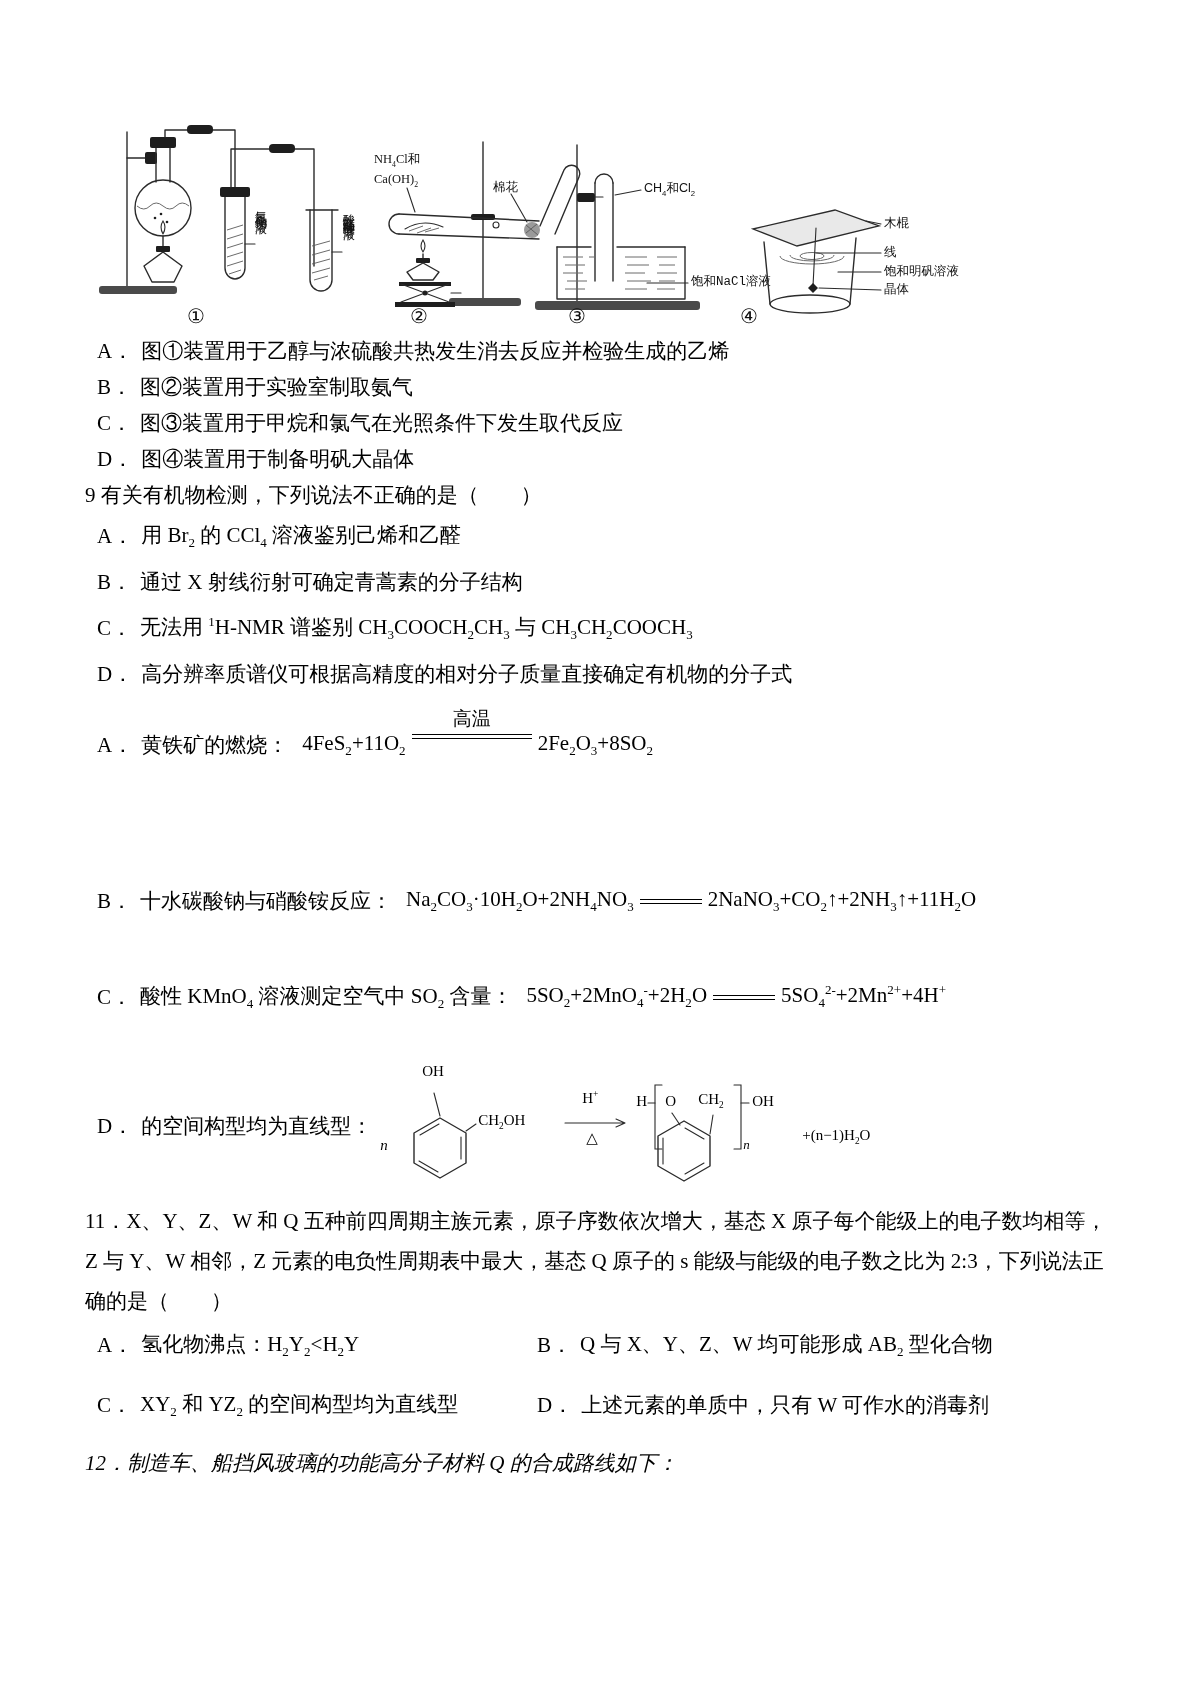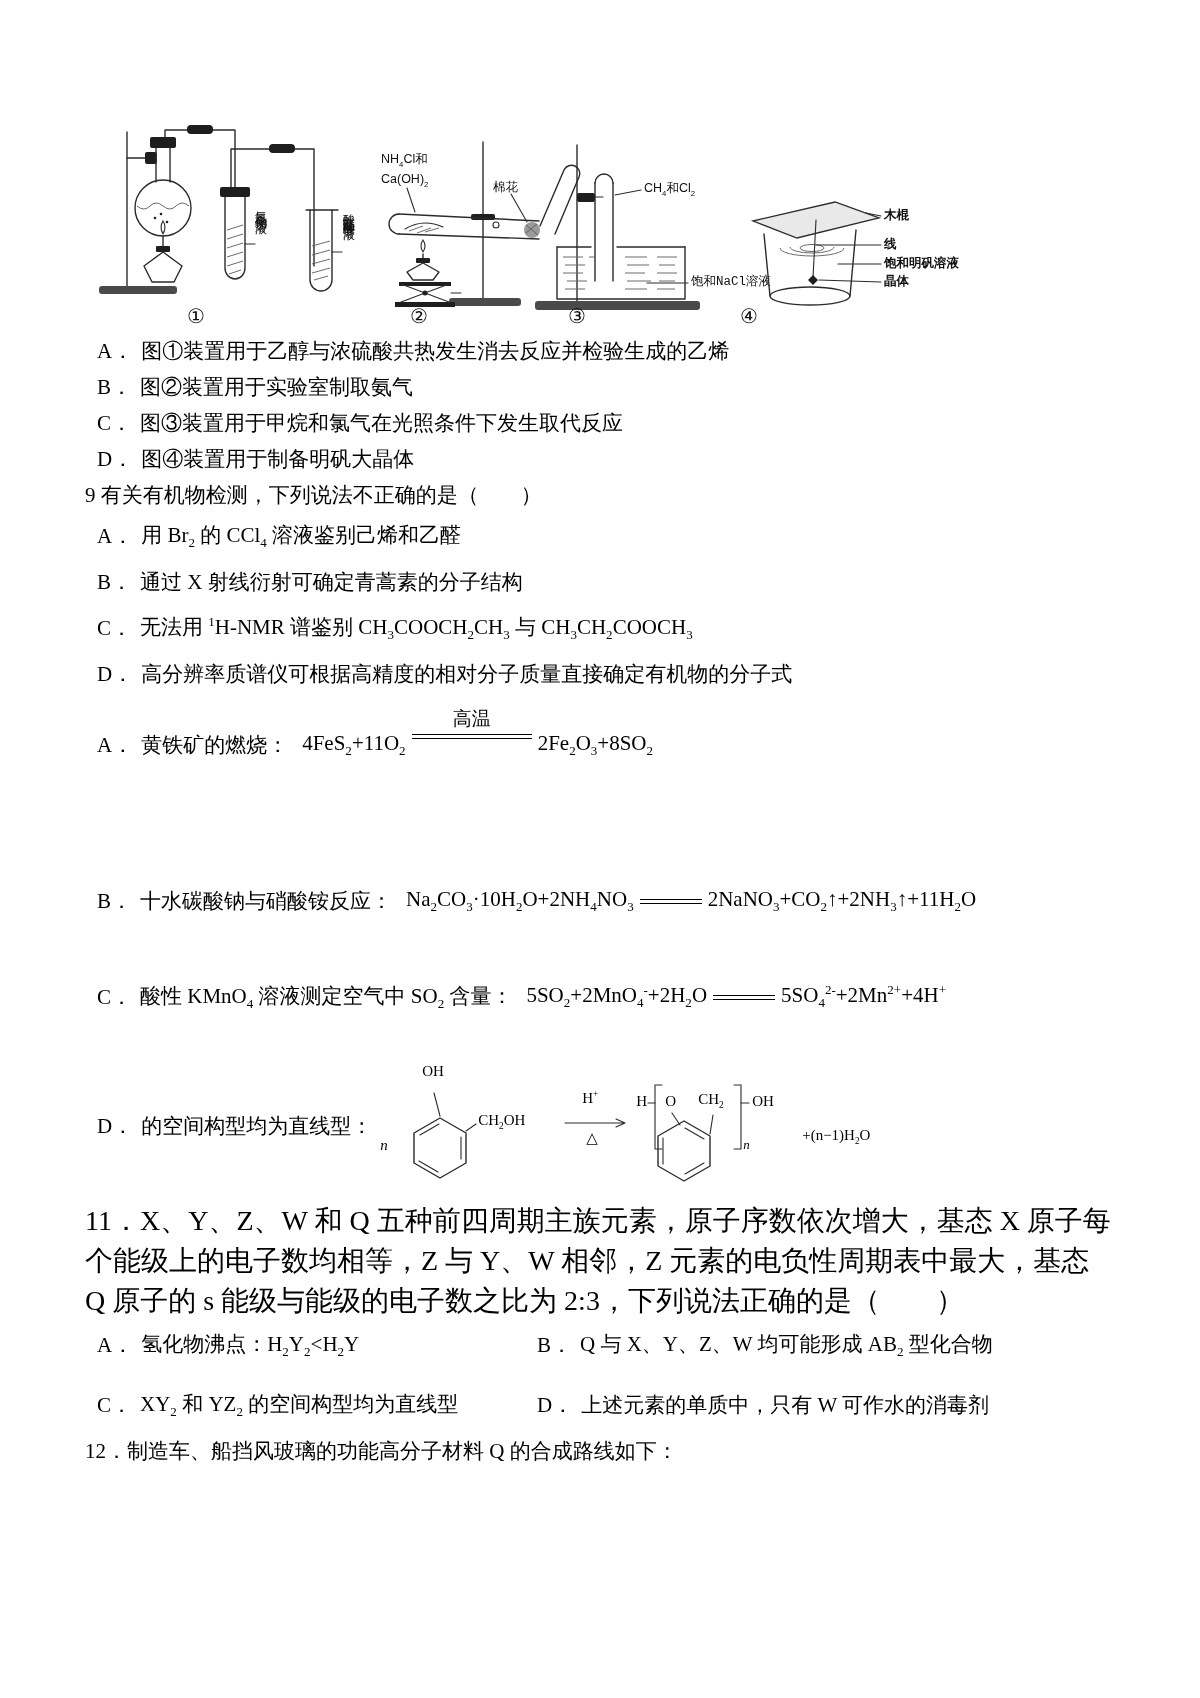--- a/index.html
+++ b/index.html
@@ -43,27 +43,27 @@
   .cond{position:absolute;left:0;right:0;bottom:9px;text-align:center;font-size:19px;white-space:nowrap;}
   .eqA .eqgroup .dbl{margin-bottom:2px;}
   
   .dline{margin-top:32px;height:150px;align-items:center;}
   .struct{position:relative;width:560px;height:150px;flex:none;}
   .slabel{position:absolute;font-size:15px;white-space:nowrap;}
   .it{font-style:italic;}
   .small{font-size:13px;}
   .tri{font-size:15px;}
   
-  .q11stem{margin-top:0;font-size:28px;line-height:40px;width:1030px;}
+  .q11stem{margin-top:0;font-size:21px;line-height:40px;width:1030px;}
   .optrow{display:flex;font-size:21px;}
   .optrow .cell{display:flex;align-items:center;padding-left:12px;}
   .optrow .c1{width:440px;flex:none;}
   .row1{margin-top:6px;height:36px;}
   .row2{margin-top:24px;height:36px;}
-  .q12{margin-top:10px;height:36px;}
+  .q12{margin-top:22px;height:36px;font-style:italic;}
 </style>
 </head>
 <body>
 
 <div class="page">
 
   <div class="figrow">
 
     <div class="fig" style="left:0;top:0;width:295px;height:200px;">
       <svg width="295" height="200" viewBox="0 0 295 200">
@@ -145,21 +145,21 @@
         <g>
           <ellipse cx="167" cy="102" rx="8" ry="8" fill="#9a9a9a"></ellipse>
           <path class="ht" d="M161,97 L173,107 M161,105 L172,96"></path>
         </g>
         <g>
           <path class="sk" d="M175,98 L199,42 a8,8 0 0 1 15,7 L190,106"></path>
         </g>
         <path class="sk2" d="M42,60 L50,84"></path>
         <path class="sk2" d="M146,66 L162,94"></path>
       </svg>
-      <div class="flabel" style="left:16px;top:24px;">
+      <div class="flabel" style="left:9px;top:24px;font-family:Liberation Serif, serif;">
         <div>NH<sub>4</sub>Cl和</div>
         <div>Ca(OH)<sub>2</sub></div>
       </div>
       <div class="flabel" style="left:128px;top:52px;">棉花</div>
     </div>
 
     <div class="fig" style="left:440px;top:15px;width:250px;height:185px;">
       <svg width="250" height="185" viewBox="0 0 250 185">
         <g>
           <path class="sk" d="M52,12 V168"></path>
@@ -176,21 +176,21 @@
           <path class="sk" d="M32,114 H66 M92,114 H160"></path>
           <path class="wv" d="M38,124 H58 M70,124 H64 M100,124 H122 M132,124 H152 M40,132 H60 M102,132 H124 M134,132 H150 M38,140 H58 M100,140 H120 M132,140 H152 M42,148 H62 M102,148 H126 M134,148 H150 M40,156 H60 M100,156 H122 M132,156 H150"></path>
         </g>
         <path class="sk2" d="M90,62 L116,57"></path>
         <path class="sk2" d="M122,150 H163"></path>
       </svg>
       <div class="flabel" style="left:119px;top:48px;">CH<sub>4</sub>和Cl<sub>2</sub></div>
       <div class="flabel" style="left:166px;top:142px;font-family:Liberation Mono, monospace;">饱和NaCl溶液</div>
     </div>
 
-    <div class="fig" style="left:655px;top:58px;width:375px;height:140px;font-weight:bold;">
+    <div class="fig" style="left:655px;top:66px;width:375px;height:140px;">
       <svg width="375" height="140" viewBox="0 0 375 140">
         <g>
           <path class="sk" d="M24,58 L30,120 M116,54 L110,120"></path>
           <ellipse class="sk" cx="70" cy="120" rx="40" ry="9"></ellipse>
         </g>
         <g>
           <ellipse class="wv" cx="72" cy="72" rx="12" ry="3.5"></ellipse>
           <path class="wv" d="M50,71 a22,6 0 0 0 44,0"></path>
           <path class="wv" d="M40,72 a32,8 0 0 0 64,0"></path>
         </g>

